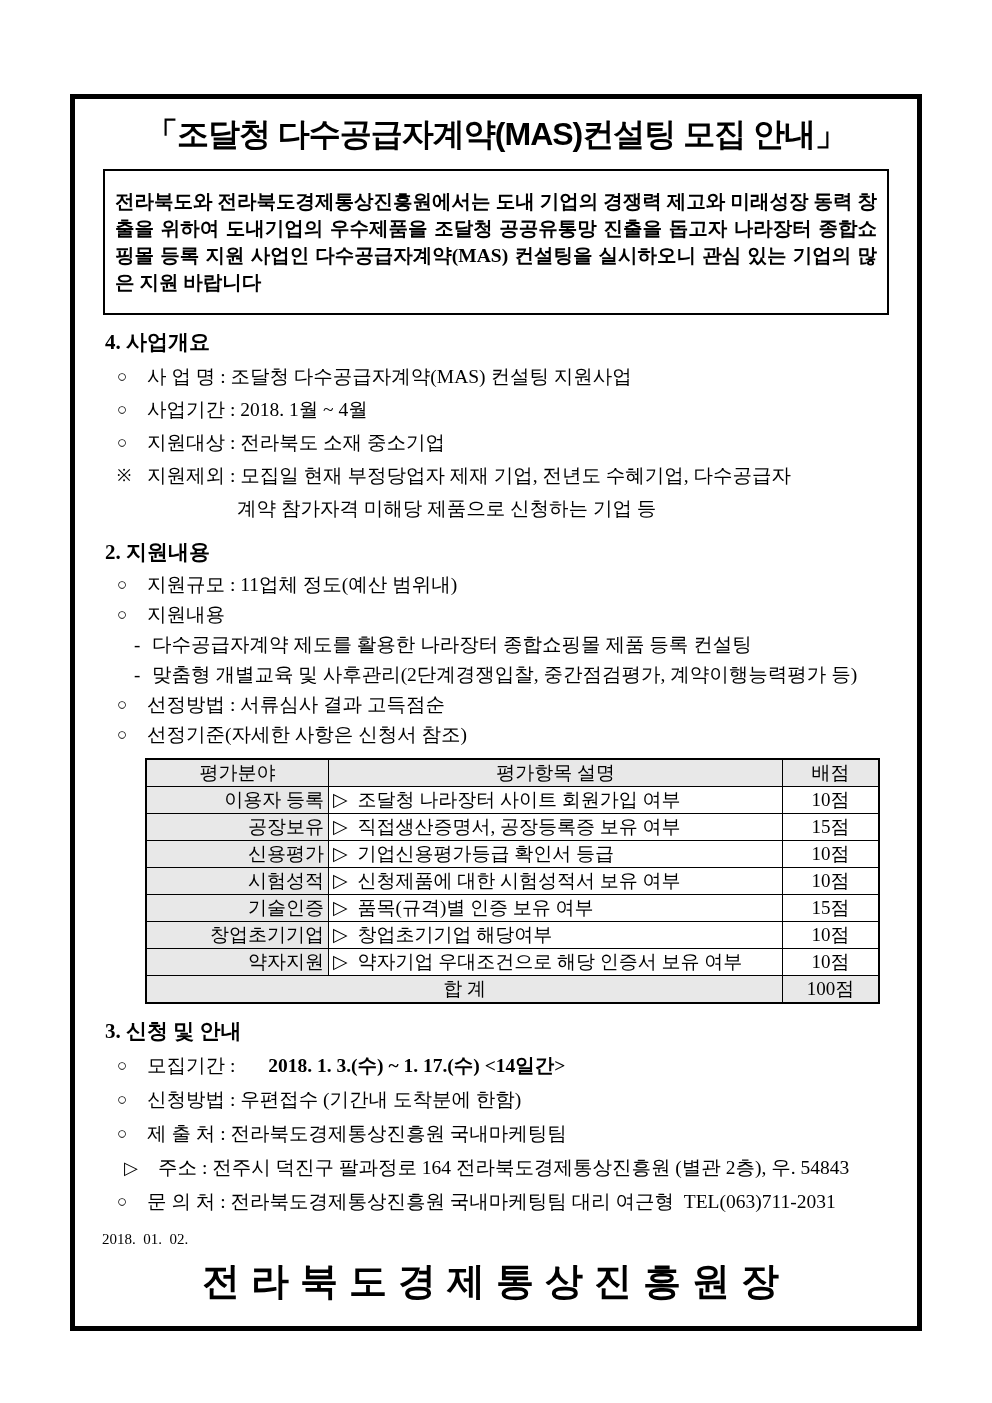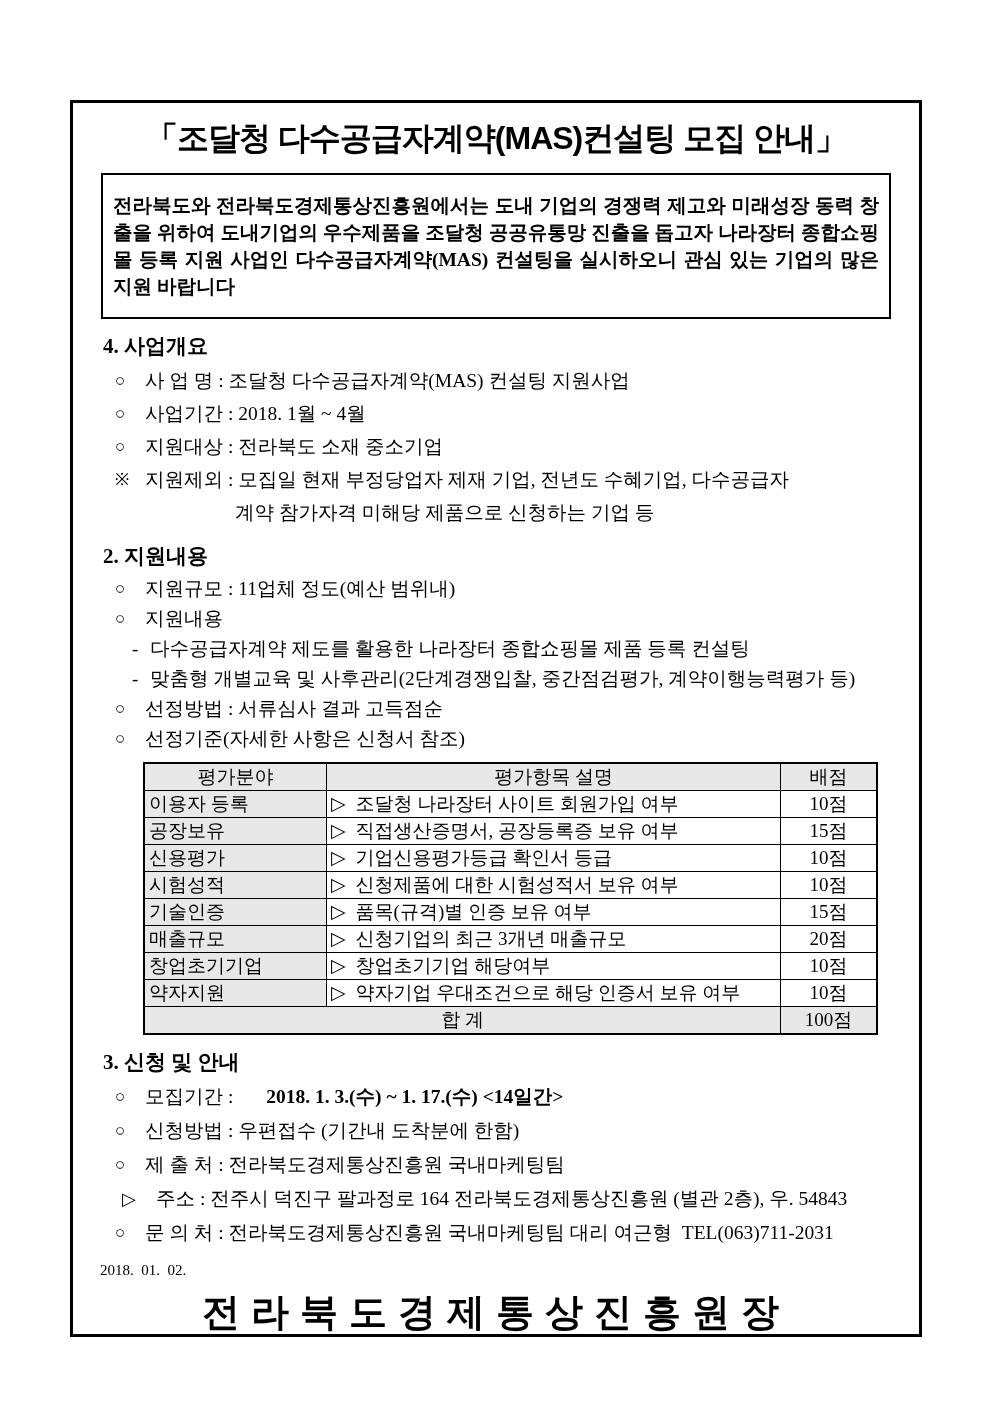--- a/index.html
+++ b/index.html
@@ -4,23 +4,23 @@
 <style>
   html,body { margin:0; padding:0; }
   body {
     width:992px; height:1403px;
     background:#ffffff;
     font-family:"Liberation Serif", serif;
     color:#000;
   }
   .page { position:relative; width:992px; height:1403px; background:#fff; overflow:hidden; }
   .doc-border {
-    position:absolute; left:70px; top:100px;
+    position:absolute; left:70px; top:94px;
     width:852px; height:1237px;
-    border:3px solid #000000;
+    border:5px solid #000000;
     box-sizing:border-box;
     padding:0 27px;
     background:#fff;
   }
   .doc-title {
     margin:14px 0 0 0;
     text-align:center;
     font-family:"Liberation Sans", sans-serif;
     font-size:32px;
     font-weight:800;
@@ -73,21 +73,21 @@
     padding:0 4px;
     font-weight:normal;
     overflow:hidden;
     white-space:nowrap;
   }
   .eval-table .shade { background:#e8e8e8; }
   .eval-table th { text-align:center; }
   .col-cat { width:182px; }
   .col-desc { width:453px; }
   .col-score { width:96px; }
-  .cat-cell { text-align:left; background:#e8e8e8; }
+  .cat-cell { text-align:right; background:#e8e8e8; }
   .score-cell { text-align:center; }
   .desc-cell .tri { display:inline-block; margin-right:10px; }
   .total-label { text-align:center; white-space:pre; background:#e8e8e8;margin-left:12px; }
   .total-score { text-align:center; background:#e8e8e8; }
   .footer-date {
     margin-top:12px;
     font-size:15px;
     white-space:pre;
   }
   .footer-signature {
@@ -195,25 +195,20 @@
           <td class="cat-cell">시험성적</td>
           <td class="desc-cell"><span class="tri">▷</span><span>신청제품에 대한 시험성적서 보유 여부</span></td>
           <td class="score-cell">10점</td>
         </tr>
         <tr>
           <td class="cat-cell">기술인증</td>
           <td class="desc-cell"><span class="tri">▷</span><span>품목(규격)별 인증 보유 여부</span></td>
           <td class="score-cell">15점</td>
         </tr>
         <tr>
-          <td class="cat-cell">매출규모</td>
-          <td class="desc-cell"><span class="tri">▷</span><span>신청기업의 최근 3개년 매출규모</span></td>
-          <td class="score-cell">20점</td>
-        </tr>
-        <tr>
           <td class="cat-cell">창업초기기업</td>
           <td class="desc-cell"><span class="tri">▷</span><span>창업초기기업 해당여부</span></td>
           <td class="score-cell">10점</td>
         </tr>
         <tr>
           <td class="cat-cell">약자지원</td>
           <td class="desc-cell"><span class="tri">▷</span><span>약자기업 우대조건으로 해당 인증서 보유 여부</span></td>
           <td class="score-cell">10점</td>
         </tr>
         <tr>

